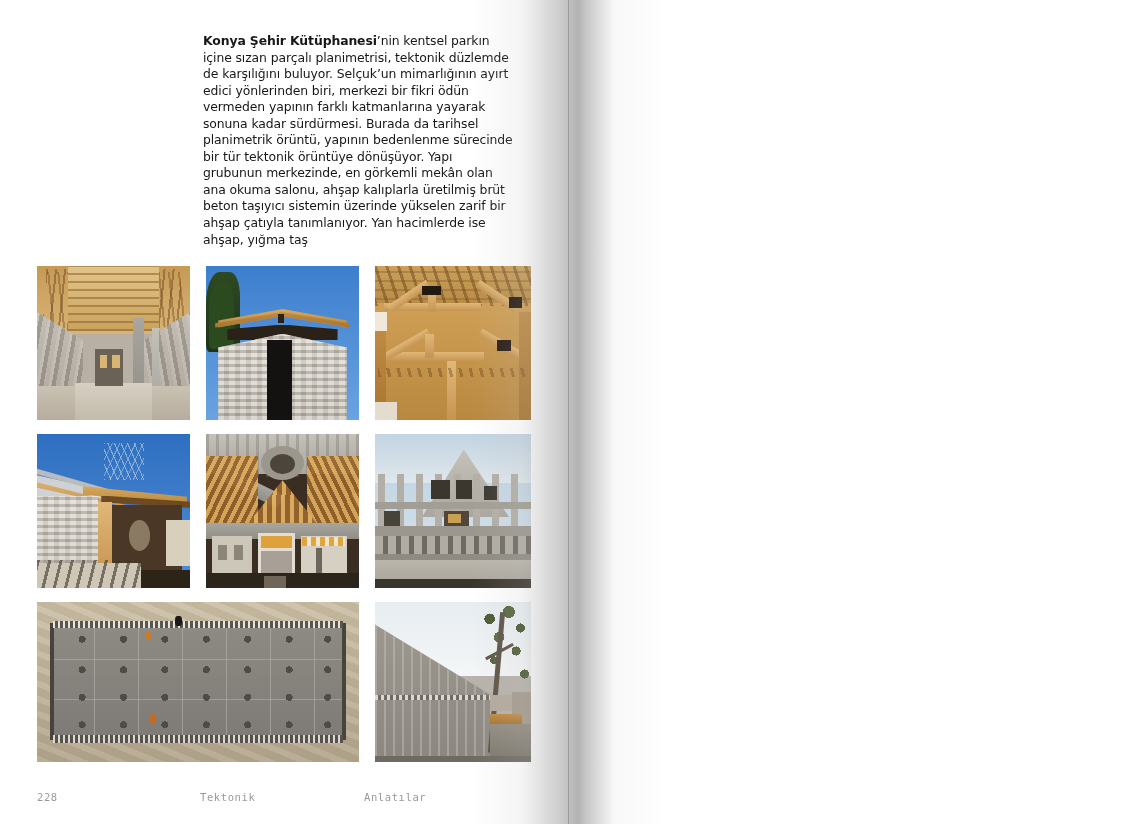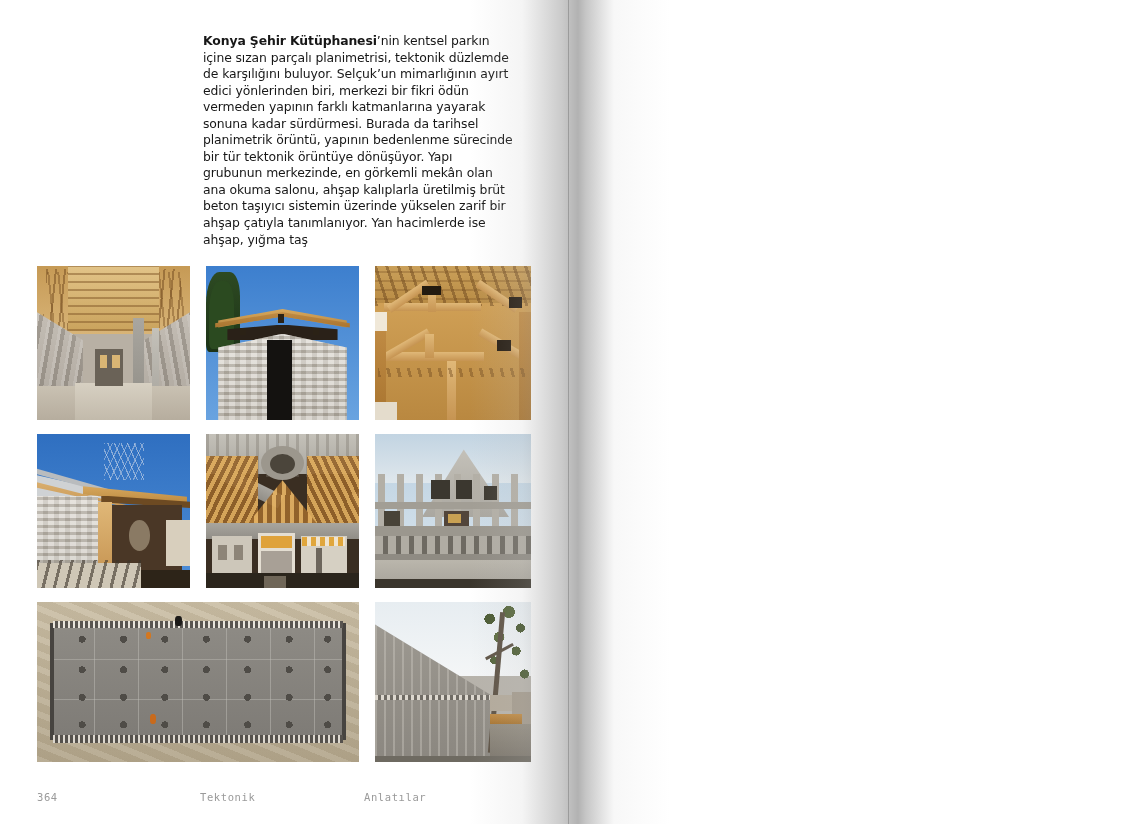--- a/index.html
+++ b/index.html
@@ -363,21 +363,21 @@
 
         <div class="layer" style="left:74%;top:58%;width:26%;height:10%;background:#b3aa9b"></div>
         <div class="layer" style="left:88%;top:56%;width:12%;height:30%;background:#a49b8d"></div>
         <div class="layer wood" style="left:74%;top:70%;width:20%;height:6%"></div>
         <div class="layer" style="left:74%;top:76%;width:26%;height:24%;background:linear-gradient(#938d81,#7a746a)"></div>
         <div class="layer" style="left:0;top:96%;width:100%;height:4%;background:#6e6a61"></div>
       </div>
 
     </div>
 
-    <div class="footer-item" id="folio-left">364</div>
+    <div class="footer-item" id="folio-left">228</div>
     <div class="footer-item" id="chapter-left">Tektonik</div>
     <div class="footer-item" id="section-mid">Anlatılar</div>
   </div>
 
   <div class="page" id="page-right">
 
     
 
     
 

